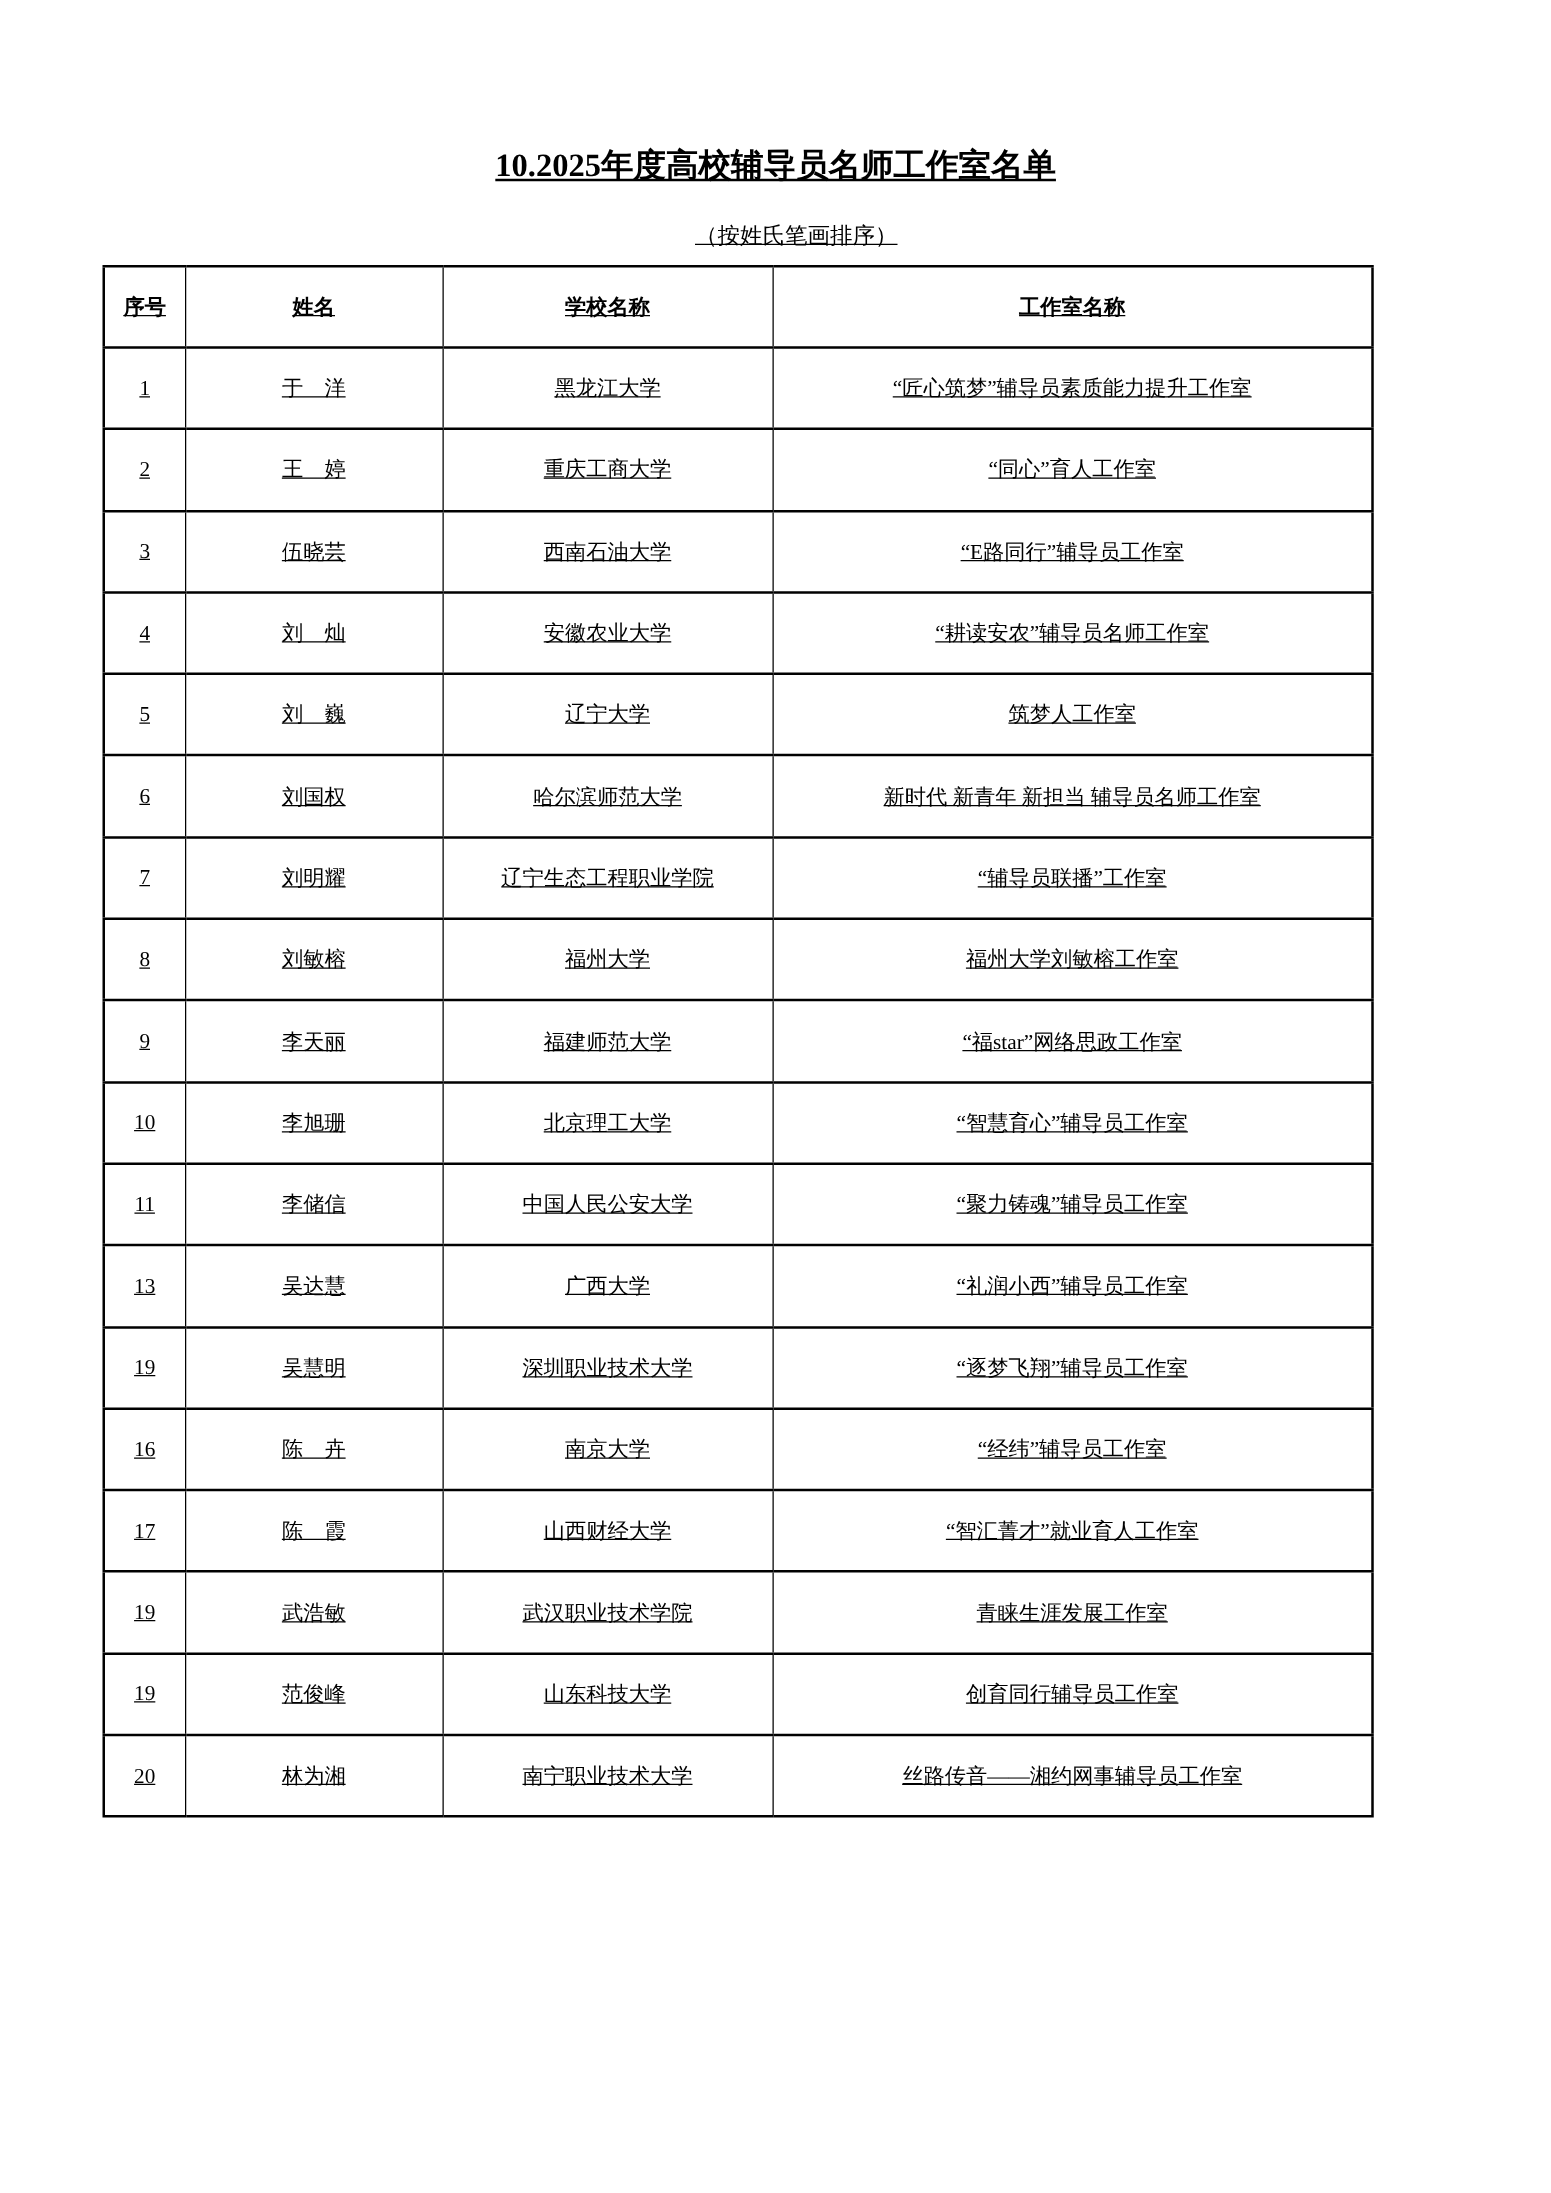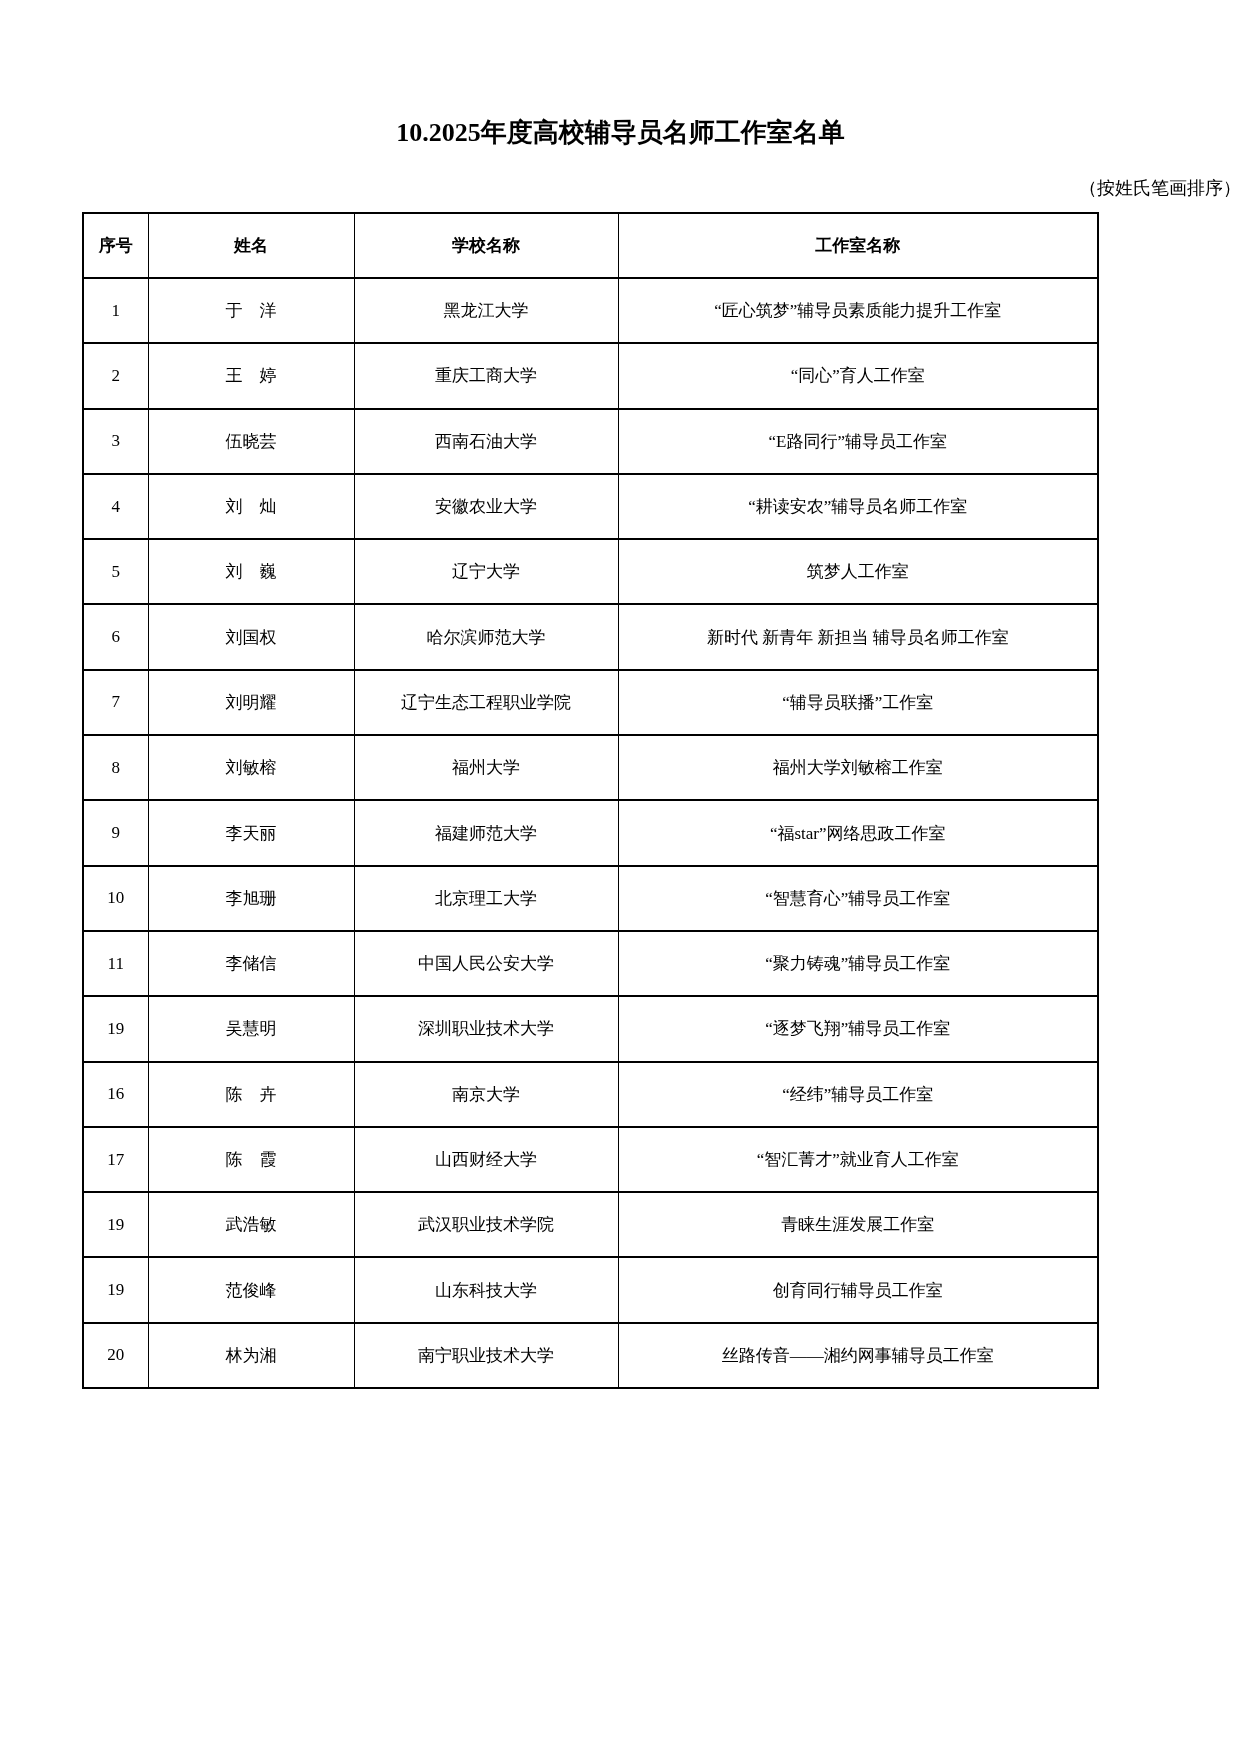--- a/index.html
+++ b/index.html
@@ -7,34 +7,35 @@
     padding: 0;
     background: #ffffff;
   }
   .page {
     position: relative;
     width: 1241px;
     height: 1754px;
     background: #ffffff;
     color: #000000;
     overflow: hidden;
+    text-decoration: underline;
   }
   .doc-title {
     margin: 0;
     padding-top: 118px;
     text-align: center;
     font-family: "Liberation Serif", "DejaVu Serif", serif;
     font-weight: bold;
     font-size: 26px;
     line-height: 30px;
     color: #000000;
   }
   .doc-subtitle {
     margin: 29px 0 0 0;
-    text-align: right;
+    text-align: center;
     font-family: "Liberation Serif", "DejaVu Serif", serif;
     font-weight: normal;
     font-size: 18px;
     line-height: 22px;
     color: #000000;
     padding-left: 33px;
   }
   table.roster {
     margin: 13px 0 0 82px;
     width: 1015px;
@@ -157,20 +158,26 @@
         <td>北京理工大学</td>
         <td>“智慧育心”辅导员工作室</td>
       </tr>
       <tr>
         <td>11</td>
         <td>李储信</td>
         <td>中国人民公安大学</td>
         <td>“聚力铸魂”辅导员工作室</td>
       </tr>
       <tr>
+        <td>13</td>
+        <td>吴达慧</td>
+        <td>广西大学</td>
+        <td>“礼润小西”辅导员工作室</td>
+      </tr>
+      <tr>
         <td>19</td>
         <td>吴慧明</td>
         <td>深圳职业技术大学</td>
         <td>“逐梦飞翔”辅导员工作室</td>
       </tr>
       <tr>
         <td>16</td>
         <td>陈　卉</td>
         <td>南京大学</td>
         <td>“经纬”辅导员工作室</td>

